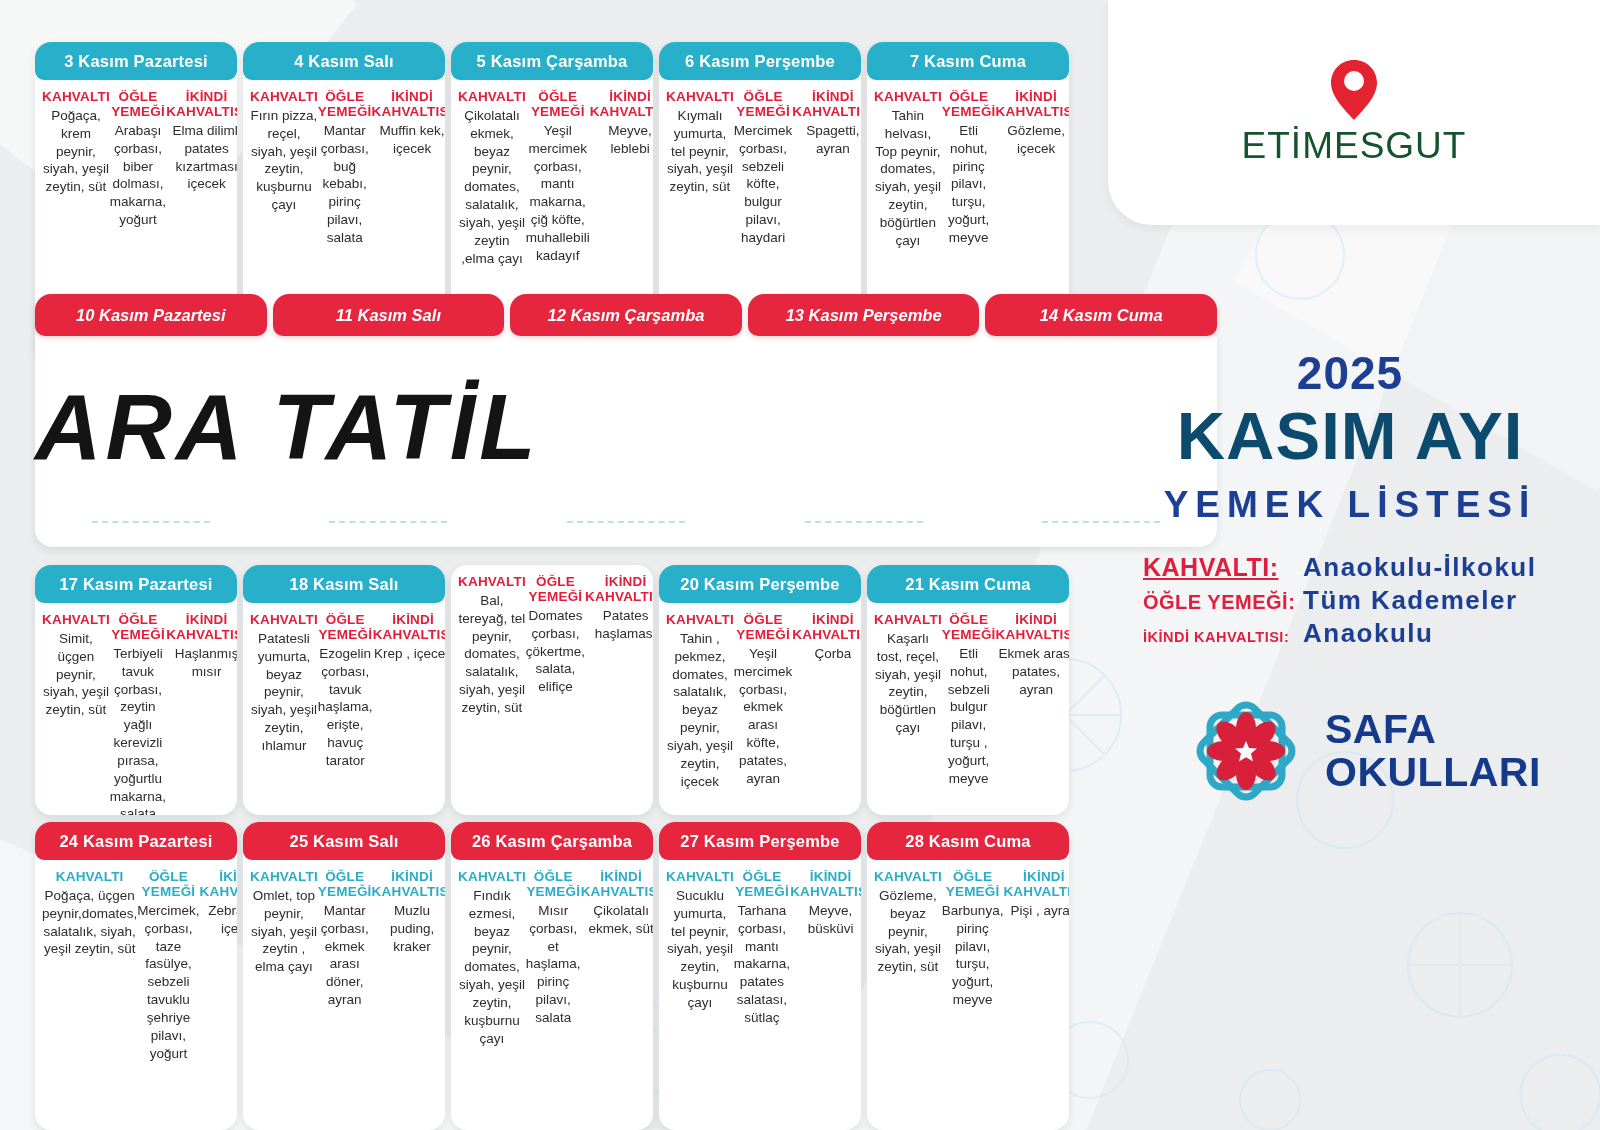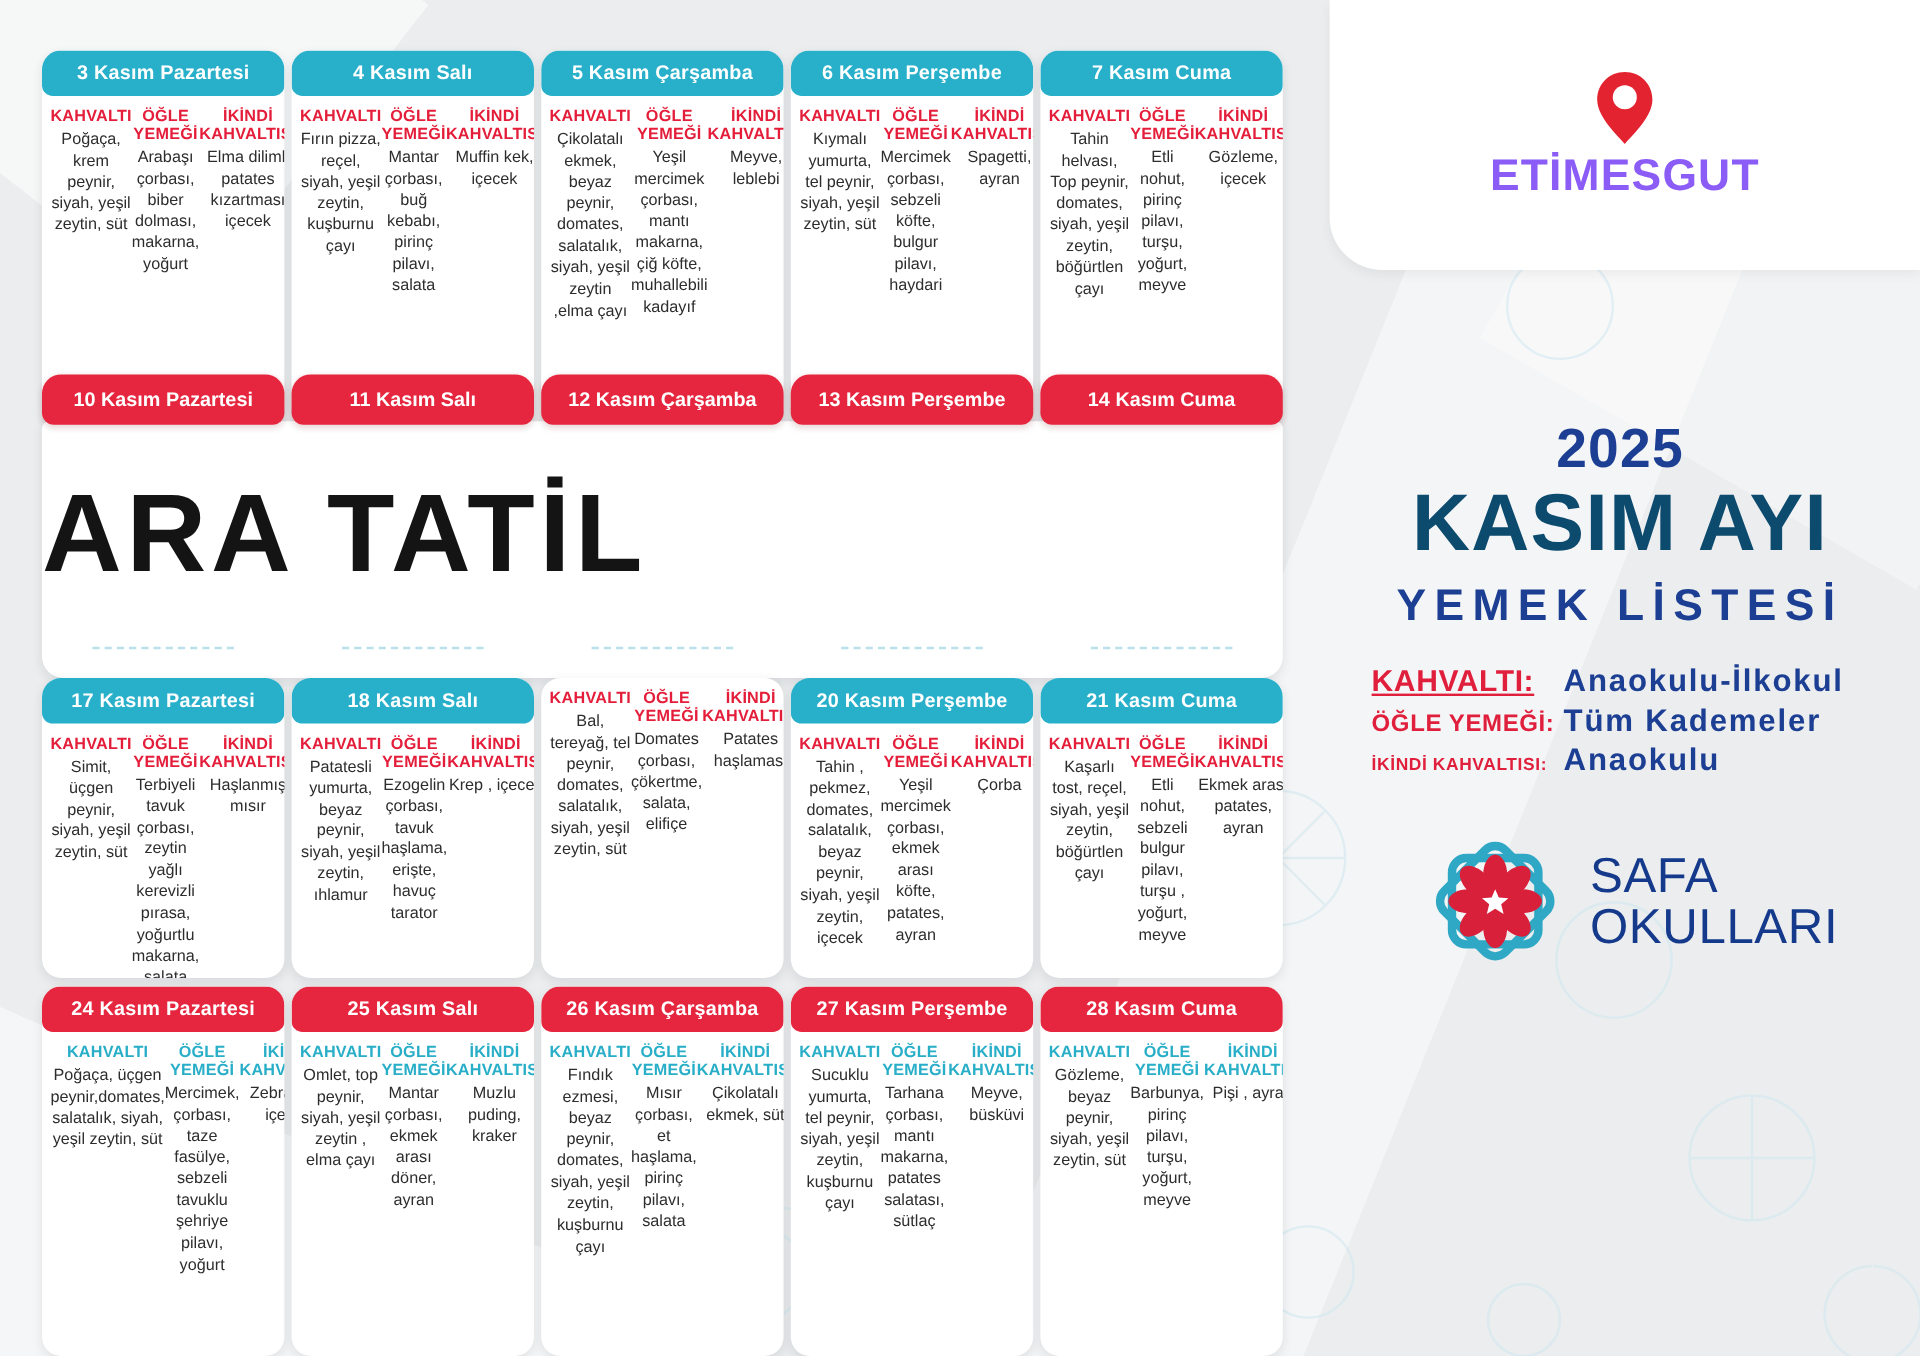--- a/index.html
+++ b/index.html
@@ -30,49 +30,49 @@
              color:#fff;font-weight:bold;font-size:16.5px;letter-spacing:.2px;border-radius:0 0 9px 9px;}
   .t-teal .card-head{background:#28b0ca;}
   .t-red  .card-head{background:#e6263e;}
   .card-body{flex:1;display:flex;flex-direction:row;justify-content:space-between;
              padding:9px 7px 12px;text-align:center;}
   .sec-label{font-size:13.5px;font-weight:bold;letter-spacing:.2px;margin:0 0 3px 0;}
   .t-teal .sec-label{color:#e41e3a;}
   .t-red  .sec-label{color:#29aec8;}
   .sec-text{font-size:13.5px;color:#2d2d2d;line-height:1.32;margin:0;font-weight:500;}
   
-  .holiday{position:absolute;top:312px;width:1034px;}
+  .holiday{position:absolute;top:294px;width:1182px;font-style:italic;}
   .holiday-tabs{display:grid;grid-template-columns:repeat(5,1fr);gap:6px;position:relative;z-index:3;}
   .tab{height:42px;background:#e6263e;border-radius:16px 16px 10px 10px;color:#fff;font-weight:bold;
        font-size:16.5px;display:flex;align-items:center;justify-content:center;
        box-shadow:0 2px 5px rgba(120,20,30,.18);}
   .holiday-panel{margin-top:-3px;background:#fff;height:214px;border-radius:6px 6px 18px 18px;
        position:relative;display:flex;align-items:center;
        box-shadow:0 3px 9px rgba(30,40,60,.10);}
   .holiday-text{font-size:92px;font-weight:900;letter-spacing:4px;color:#141414;margin-top:-26px;}
   .dashes{position:absolute;bottom:24px;left:0;right:0;display:grid;grid-template-columns:repeat(5,1fr);gap:6px;}
   .dash{width:118px;margin:0 auto;border-top:2px dashed #aedbe7;opacity:.85;}
   
   .brand-card{position:absolute;left:1108px;top:0;width:492px;height:225px;background:#fff;
       border-radius:0 0 0 44px;z-index:2;display:flex;flex-direction:column;align-items:center;
       justify-content:center;gap:4px;box-shadow:0 4px 10px rgba(0,0,0,.05);}
-  .etimesgut{font-size:37px;color:#8b5cf6;letter-spacing:1px;font-weight:700;}
+  .etimesgut{font-size:37px;color:#14532d;letter-spacing:1px;font-weight:400;}
   .title-block{position:absolute;left:1100px;top:346px;width:500px;text-align:center;z-index:2;}
   .t-year{font-size:46px;font-weight:900;color:#1c3f94;letter-spacing:1px;}
   .t-month{font-size:67px;font-weight:900;color:#0c4a6e;letter-spacing:1px;line-height:1.08;}
   .t-sub{font-size:37px;font-weight:800;color:#1c3f94;letter-spacing:7px;margin-top:12px;}
   .legend{position:absolute;left:1143px;top:552px;width:450px;z-index:2;}
   .legend-row{display:flex;align-items:baseline;margin-bottom:2px;}
   .legend-label{width:160px;color:#e01f3d;font-weight:900;letter-spacing:.5px;flex:0 0 160px;}
   .legend-row.r1 .legend-label{font-size:25px;text-decoration:underline;}
   .legend-row.r2 .legend-label{font-size:20px;}
   .legend-row.r3 .legend-label{font-size:14.5px;}
   .legend-value{color:#1c3f94;font-weight:900;font-size:26px;letter-spacing:1.5px;}
   .safa{position:absolute;left:1183px;top:688px;display:flex;align-items:center;gap:16px;z-index:2;}
-  .safa-text{font-size:41px;font-weight:400;color:#153a8c;line-height:1.05;letter-spacing:.5px;}
+  .safa-text{font-size:41px;font-weight:700;color:#153a8c;line-height:1.05;letter-spacing:.5px;}
 </style>
 </head>
 <body>
 
 <div class="stripe s1"></div>
 <div class="stripe s2"></div>
 <div class="stripe s3"></div>
 <div class="stripe s4"></div>
 <svg class="doodles" width="1600" height="1130">
   <g fill="none" stroke="#cfe8f0" stroke-width="2" opacity="0.55">

